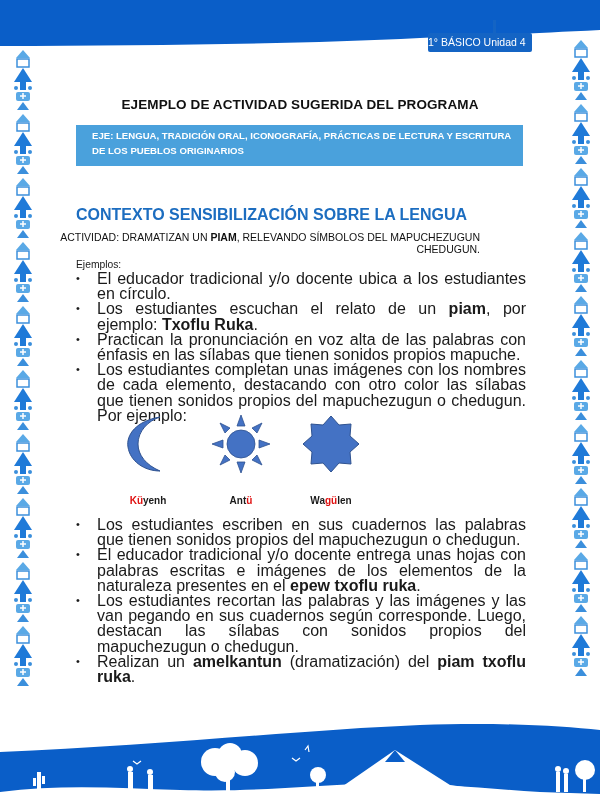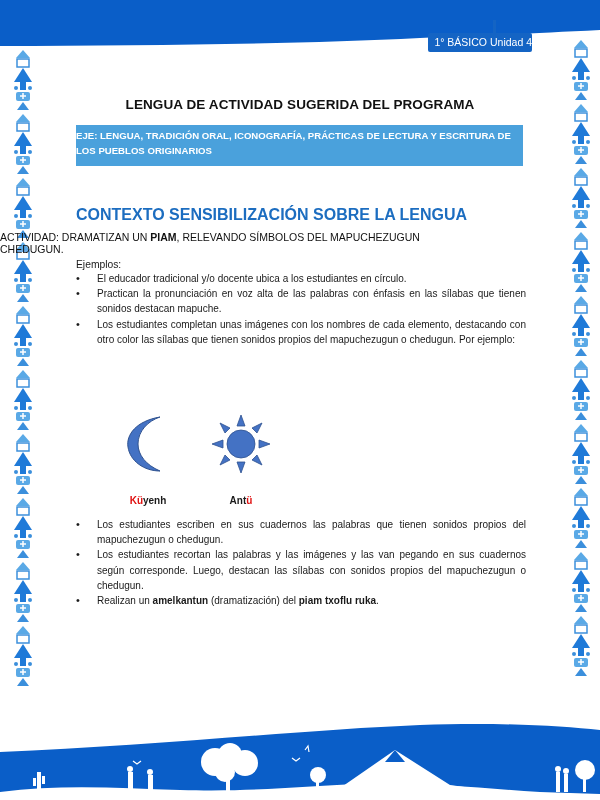--- a/index.html
+++ b/index.html
@@ -1,28 +1,28 @@
 <!DOCTYPE html>
 <html><head>
 <meta charset="utf-8">
 <style>
   html, body { margin:0; padding:0; }
   body { width:600px; height:800px; position:relative; overflow:hidden; background:#ffffff; font-family:"Liberation Sans", sans-serif; color:#1a1a1a; }
   .top-wave { position:absolute; left:0; top:0; width:600px; height:60px; }
-  .grade-badge { position:absolute; left:428px; top:33px; width:104px; height:19px; background:#1464c4; color:#fff; font-size:10.5px; line-height:19px; text-align:right; border-radius:2px; }
+  .grade-badge { position:absolute; left:428px; top:33px; width:104px; height:19px; background:#1464c4; color:#fff; font-size:10.5px; line-height:19px; text-align:left; border-radius:2px; }
   .grade-stem { position:absolute; left:493px; top:20px; width:3px; height:14px; background:#1464c4; }
   .border-col { position:absolute; width:26px; }
   .border-left { left:10px; top:48px; height:640px; }
   .border-right { left:568px; top:38px; height:640px; }
   .page-title { position:absolute; left:0; width:600px; top:97px; text-align:center; font-weight:bold; font-size:13.5px; letter-spacing:0.1px; color:#111; }
-  .eje-box { position:absolute; left:76px; top:125px; width:447px; height:41px; background:#4aa1dc; color:#fff; font-weight:bold; font-size:9.6px; line-height:14.5px; padding:4px 6px 0 0; box-sizing:border-box; }
+  .eje-box { position:absolute; left:76px; top:125px; width:447px; height:41px; background:#4aa1dc; color:#fff; font-weight:bold; font-size:9.6px; line-height:14.5px; padding:4px 6px 0 16px; box-sizing:border-box; }
   .section-heading { position:absolute; left:76px; top:206px; color:#1c6dc0; font-weight:bold; font-size:16px; }
-  .activity-title { position:absolute; left:0; width:480px; top:231px; text-align:left; font-size:10.5px; color:#111; }
+  .activity-title { position:absolute; left:0; width:480px; top:231px; text-align:right; font-size:10.5px; color:#111; }
   .examples-label { position:absolute; left:76px; top:259px; font-size:10.3px; }
-  .bullets { position:absolute; left:76px; width:450px; margin:0; padding:0; list-style:none; font-size:10px; line-height:15.2px; }
+  .bullets { position:absolute; left:76px; width:450px; margin:0; padding:0; list-style:none; font-size:16px; line-height:15.2px; }
   .bullets li { position:relative; padding-left:21px; text-align:justify; }
   .bullets li::before { content:"•"; position:absolute; left:0; top:0; font-size:11px; }
   .bullets-a { top:271px; }
   .bullets-b { top:517px; }
   .figures { position:absolute; left:108px; top:413px; width:270px; height:100px; }
   .fig { position:absolute; top:0; width:80px; text-align:center; }
   .fig svg { display:block; margin:0 auto; }
   .fig-label { font-weight:bold; font-size:10px; margin-top:20px; display:block; }
   .red { color:#e01010; }
   .bottom-scene { position:absolute; left:0; top:700px; width:600px; height:100px; }
@@ -50,33 +50,34 @@
       <path d="M10,48 h6 M13,45 v6" stroke="#fff" stroke-width="1.5"></path>
       <polygon points="13,54 19,62 7,62" fill="#3b8fdc"></polygon>
     </pattern>
   </defs>
   <rect x="0" y="0" width="26" height="640" fill="url(#motif)"></rect>
 </svg>
 <svg class="border-col border-right" viewBox="0 0 26 640" preserveAspectRatio="none">
   <rect x="0" y="0" width="26" height="640" fill="url(#motif)"></rect>
 </svg>
 
-<div class="page-title">LENGUA DE ACTIVIDAD SUGERIDA DEL PROGRAMA</div>
+<div class="page-title">EJEMPLO DE ACTIVIDAD SUGERIDA DEL PROGRAMA</div>
 
 <div class="eje-box">EJE:  LENGUA, TRADICIÓN ORAL, ICONOGRAFÍA, PRÁCTICAS DE LECTURA Y ESCRITURA DE LOS PUEBLOS ORIGINARIOS</div>
 
 <div class="section-heading">CONTEXTO SENSIBILIZACIÓN SOBRE LA LENGUA</div>
 
 <div class="activity-title"><span>ACTIVIDAD: DRAMATIZAN UN </span><b>PIAM</b><span>, RELEVANDO SÍMBOLOS DEL MAPUCHEZUGUN CHEDUGUN.</span></div>
 
 <div class="examples-label">Ejemplos:</div>
 
 <ul class="bullets bullets-a" id="list-before">
     <li><span>El educador tradicional y/o docente ubica a los estudiantes en círculo.</span></li>
-    <li><span>Practican la pronunciación en voz alta de las palabras con énfasis en las sílabas que tienen sonidos destacan mapuche.</span></li>
+    <li><span>Los estudiantes escuchan el relato de un </span><b>piam</b><span>, por ejemplo: </span><b>Txoflu Ruka</b><span>.</span></li>
+    <li><span>Practican la pronunciación en voz alta de las palabras con énfasis en las sílabas que tienen sonidos propios mapuche.</span></li>
     <li><span>Los estudiantes completan unas imágenes con los nombres de cada elemento, destacando con otro color las sílabas que tienen sonidos propios del mapuchezugun o chedugun. Por ejemplo:</span></li>
   </ul>
 
 <div class="figures">
   <div class="fig" style="left:0">
     <svg width="60" height="62" viewBox="0 0 60 62">
       <path d="M42,4 C18,8 8,22 10,34 C12,48 26,58 42,58 C28,52 20,42 20,31 C20,18 30,8 42,4 Z" fill="#4472c4" stroke="#2f528f" stroke-width="1"></path>
     </svg>
     <span class="fig-label"><span></span><span class="red">Kü</span><span>yenh</span></span>
   </div>
@@ -89,24 +90,31 @@
         <polygon points="3,31 14,27 14,35"></polygon>
         <polygon points="61,31 50,27 50,35"></polygon>
         <polygon points="11,10 21,15 16,20"></polygon>
         <polygon points="53,10 48,20 43,15"></polygon>
         <polygon points="11,52 16,42 21,47"></polygon>
         <polygon points="53,52 43,47 48,42"></polygon>
       </g>
     </svg>
     <span class="fig-label"><span>Ant</span><span class="red">ü</span><span></span></span>
   </div>
+  <div class="fig" style="left:183px">
+    <svg width="62" height="62" viewBox="0 0 62 62">
+      <polygon points="31,3 39,12 51,11 50,23 59,31 50,39 51,51 39,50 31,59 23,50 11,51 12,39 3,31 12,23 11,11 23,12" fill="#4472c4" stroke="#2f528f" stroke-width="1"></polygon>
+    </svg>
+    <span class="fig-label"><span>Wa</span><span class="red">gü</span><span>len</span></span>
+  </div>
 </div>
 
 <ul class="bullets bullets-b" id="list-after">
     <li><span>Los estudiantes escriben en sus cuadernos las palabras que tienen sonidos propios del mapuchezugun o chedugun.</span></li>
+    <li><span>El educador tradicional y/o docente entrega unas hojas con palabras escritas e imágenes de los elementos de la naturaleza presentes en el </span><b>epew txoflu ruka</b><span>.</span></li>
     <li><span>Los estudiantes recortan las palabras y las imágenes y las van pegando en sus cuadernos según corresponde. Luego, destacan las sílabas con sonidos propios del mapuchezugun o chedugun.</span></li>
     <li><span>Realizan un </span><b>amelkantun</b><span> (dramatización) del </span><b>piam txoflu ruka</b><span>.</span></li>
   </ul>
 
 <svg class="bottom-scene" viewBox="0 0 600 100" preserveAspectRatio="none">
   <path d="M0,52 C150,46 300,30 420,25 C500,22 560,26 600,30 V100 H0 Z" fill="#0a5ec8"></path>
   <path d="M0,100 L0,92 C60,84 120,88 180,90 C260,92 300,86 360,84 C420,82 480,88 540,92 L600,94 V100 Z" fill="#ffffff"></path>
 
   <g fill="#ffffff">
     <circle cx="215" cy="62" r="14"></circle>

